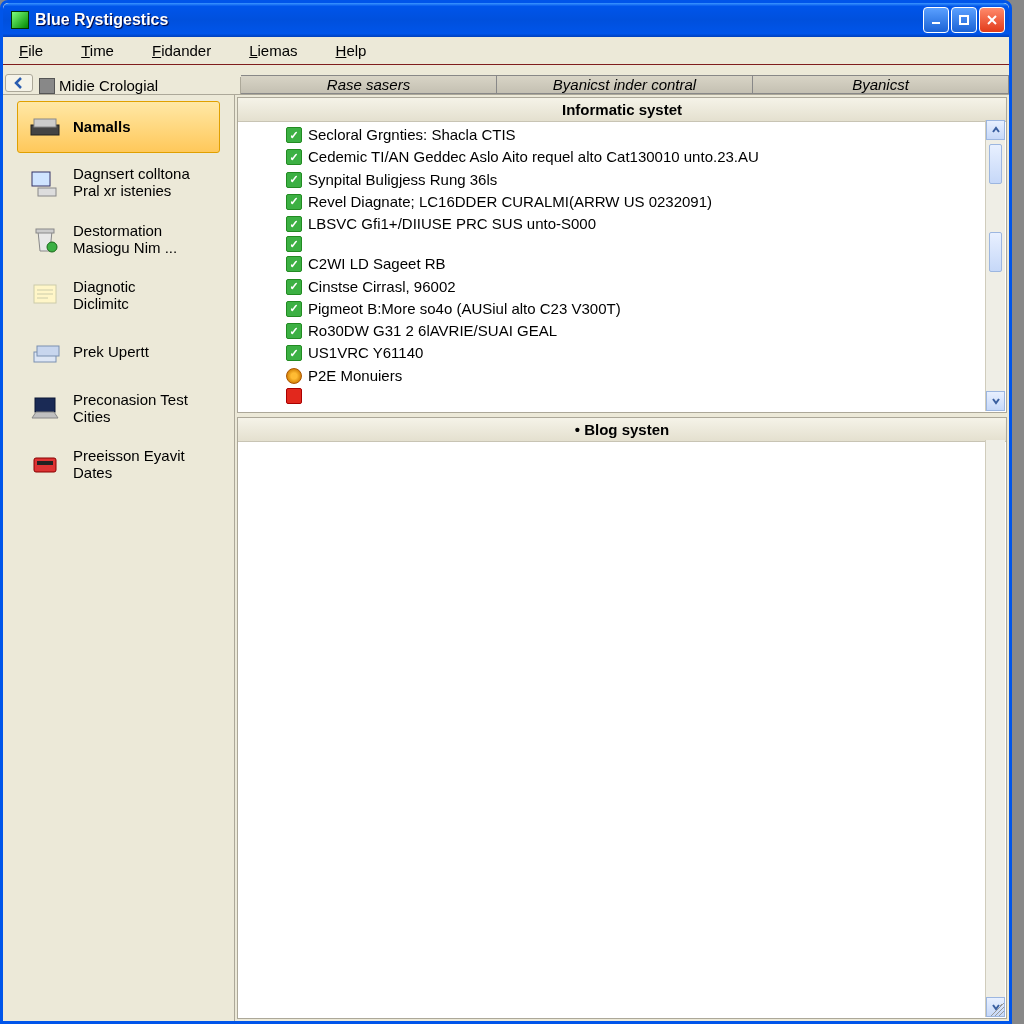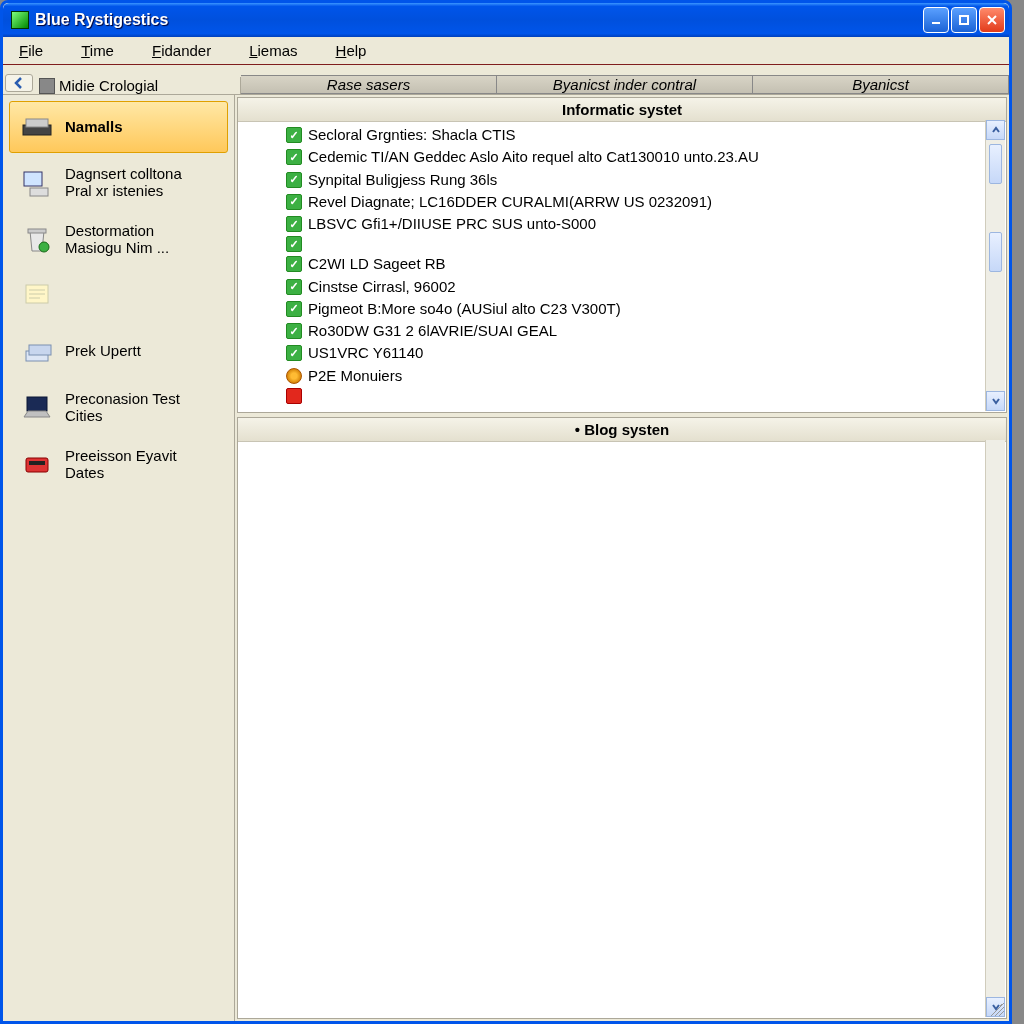--- a/index.html
+++ b/index.html
@@ -108,21 +108,21 @@
   
   .body {
     flex:1;
     display:flex;
     overflow:hidden;
   }
   .sidebar {
     width: 232px;
     background: #ece9d8;
     border-right: 1px solid #aca899;
-    padding: 4px 0;
+    padding: 4px 8px;
     overflow:hidden;
   }
   .side-item {
     display:flex;
     align-items:center;
     gap: 10px;
     padding: 10px 10px;
     margin: 2px 6px;
     cursor: pointer;
     font-size: 15px;
@@ -317,20 +317,21 @@
         </div>
         <div class="side-item">
           <div class="side-icon">
             <svg viewBox="0 0 34 32">
               <rect x="6" y="6" width="22" height="18" fill="#fff6c8" stroke="#cca"></rect>
               <line x1="9" y1="11" x2="25" y2="11" stroke="#cca"></line>
               <line x1="9" y1="15" x2="25" y2="15" stroke="#cca"></line>
               <line x1="9" y1="19" x2="20" y2="19" stroke="#cca"></line>
             </svg>
           </div>
+          <div class="side-label">Diagnotic<br>Diclimitc</div>
         </div>
         <div class="side-item">
           <div class="side-icon">
             <svg viewBox="0 0 34 32">
               <rect x="6" y="16" width="22" height="10" fill="#dde6f5" stroke="#7a90b0"></rect>
               <rect x="9" y="10" width="22" height="10" fill="#c8d6ee" stroke="#7a90b0"></rect>
             </svg>
           </div>
           <div class="side-label">Prek Upertt</div>
         </div>

